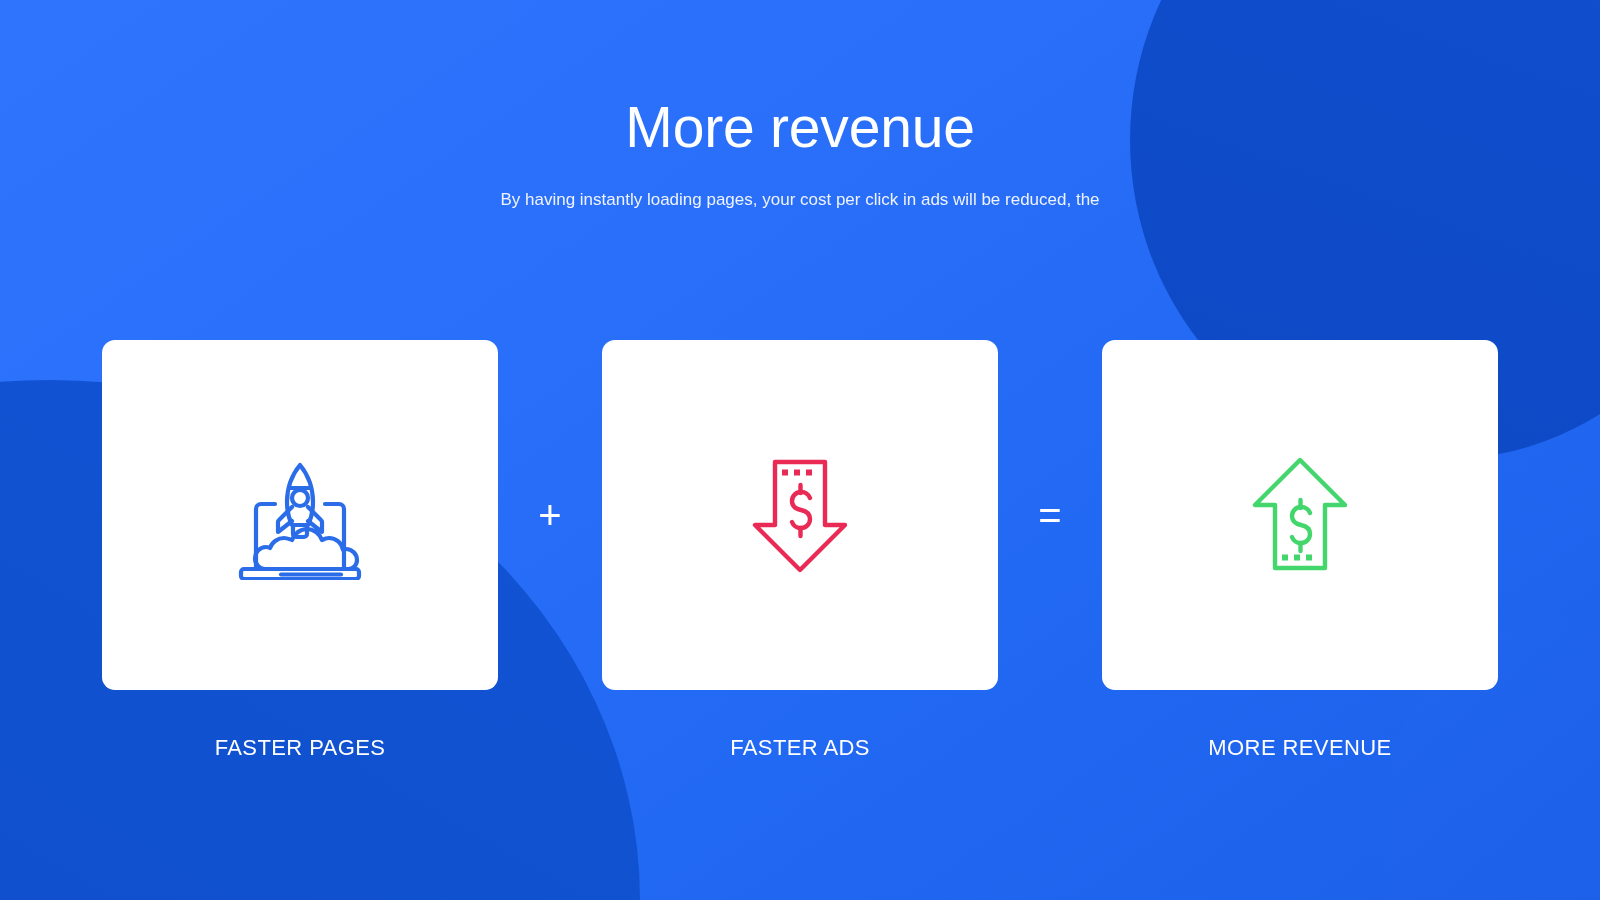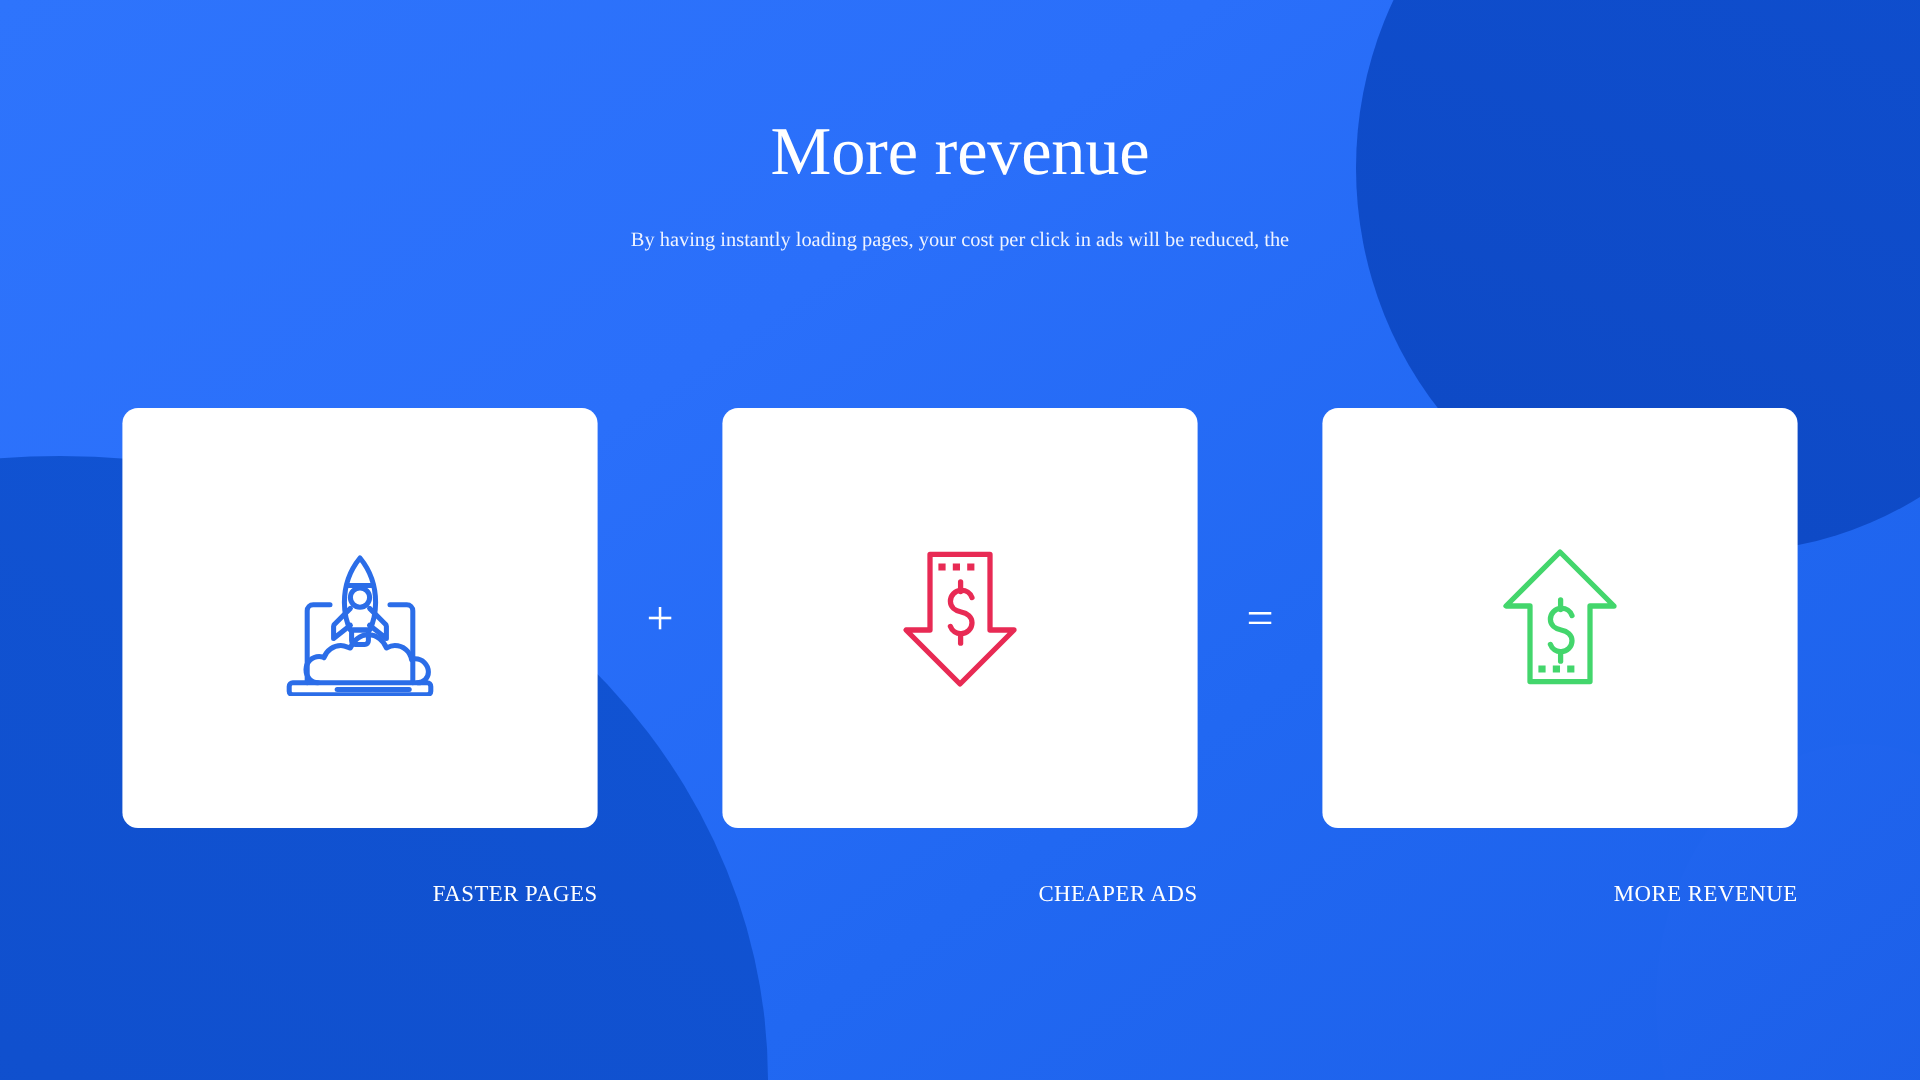--- a/index.html
+++ b/index.html
@@ -8,21 +8,20 @@
     width:1600px; height:900px;
     overflow:hidden;
     font-family:"Liberation Sans", sans-serif;
   }
 
   #stage {
     position:relative;
     width:1600px; height:900px;
     background:linear-gradient(145deg, #2E74FC 0%, #2A6FFA 35%, #2168F2 65%, #1C60E9 100%);
     overflow:hidden;
-    font-family:Liberation Serif, serif;
   }
 
   
   .blob { position:absolute; border-radius:50%; pointer-events:none; }
 
   .blob-tr {
     width:620px; height:640px;
     right:-150px; top:-180px;
     background:linear-gradient(200deg, #0F4FD0 0%, #0E49C4 100%);
   }
@@ -99,23 +98,23 @@
   .labels {
     position:absolute;
     left:102px; top:735px;
     width:1396px;
     display:flex;
     justify-content:space-between;
     z-index:4;
   }
   .label-cell {
     width:396px;
-    text-align:right;
+    text-align:center;
     color:#ffffff;
-    font-size:19px;
+    font-size:22px;
     font-weight:400;
     letter-spacing:.4px;
     flex:0 0 auto;
   }
   .label-gap { width:90px; flex:0 0 auto; }
 
   svg { display:block; }
 </style>
 </head>
 <body>
@@ -198,18 +197,18 @@
           <path d="M65.5 93 v8"></path>
         </svg>
       </span>
     </div>
 
   </div>
 
   <div class="labels">
     <div class="label-cell">FASTER PAGES</div>
     <div class="label-gap"></div>
-    <div class="label-cell">CHEAPER ADS</div>
+    <div class="label-cell">FASTER ADS</div>
     <div class="label-gap"></div>
     <div class="label-cell">MORE REVENUE</div>
   </div>
 
 </div>
 
 </body></html>

